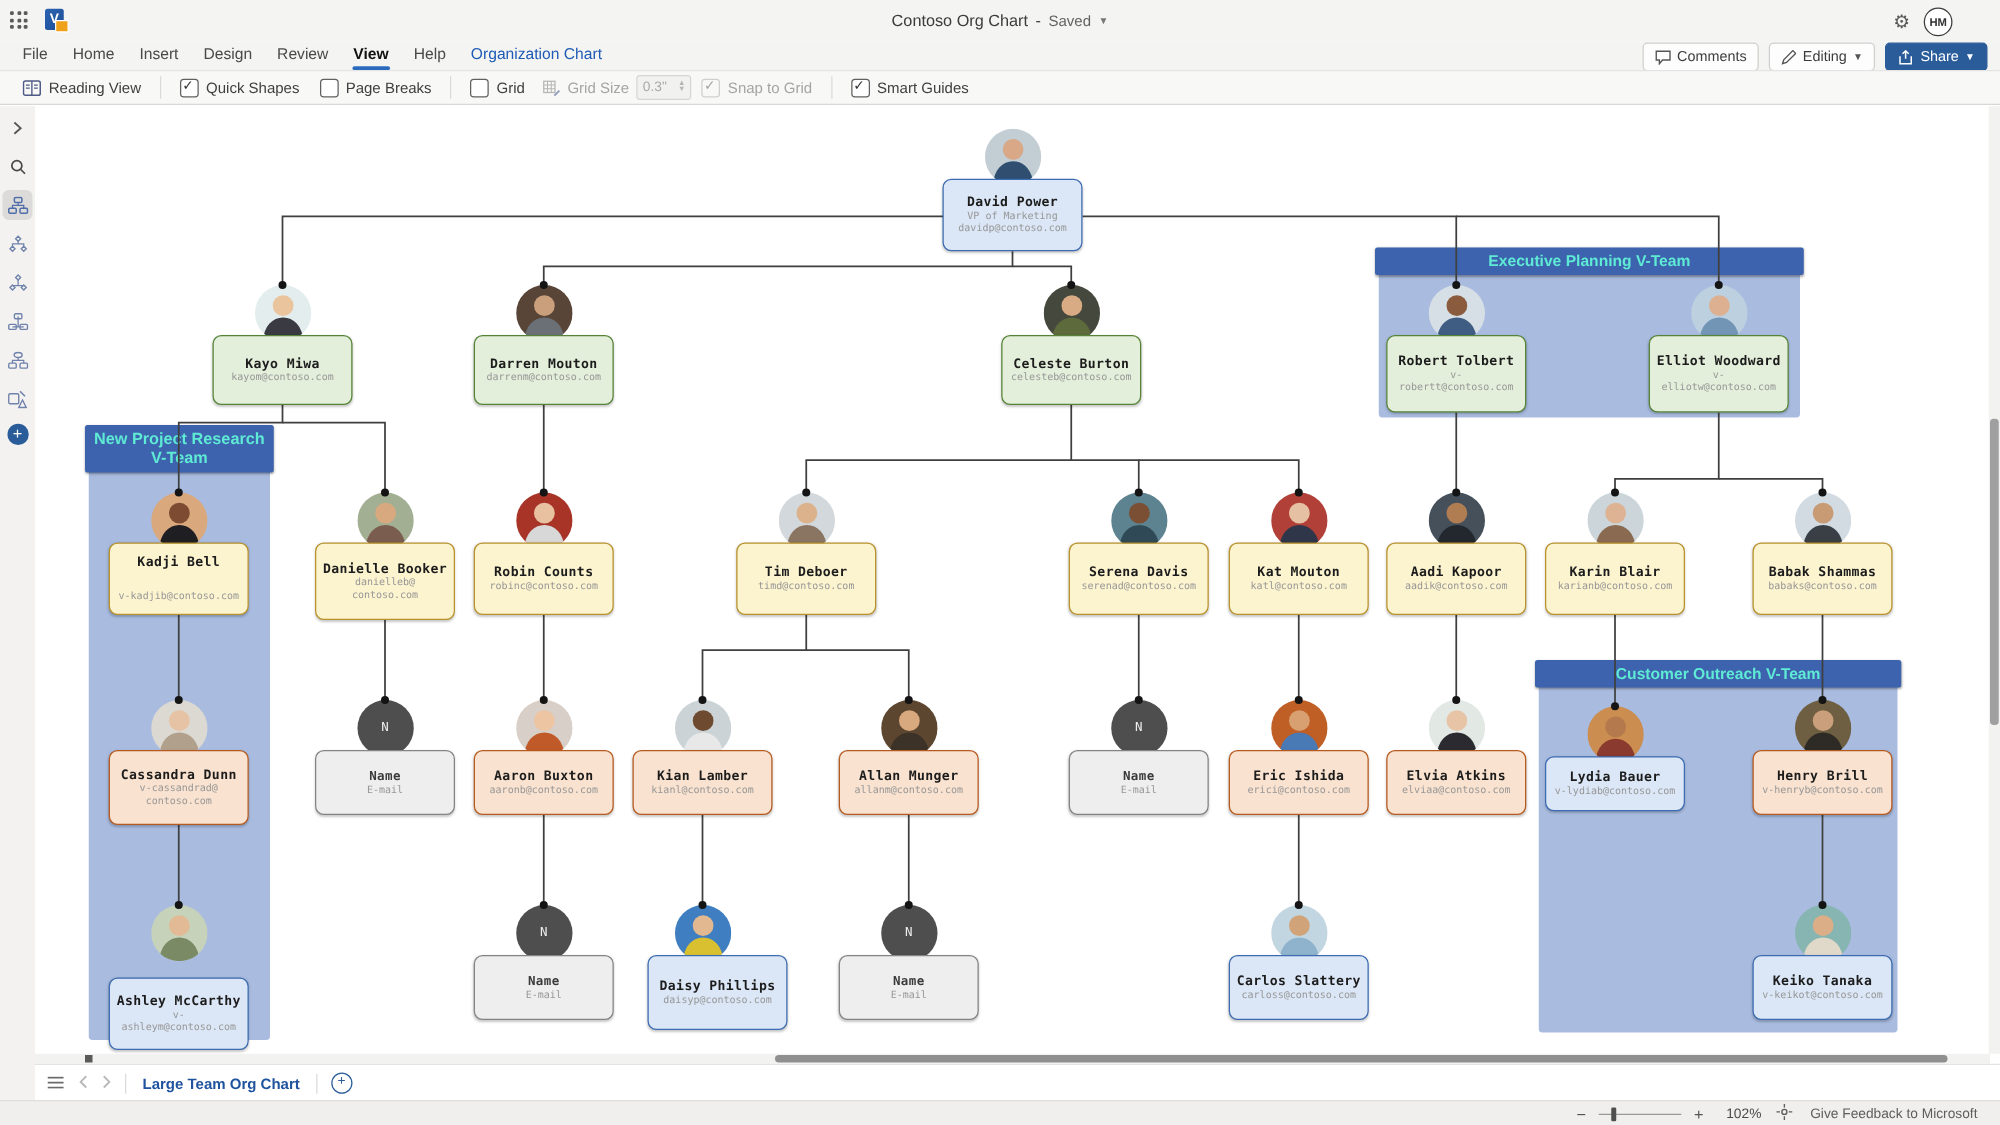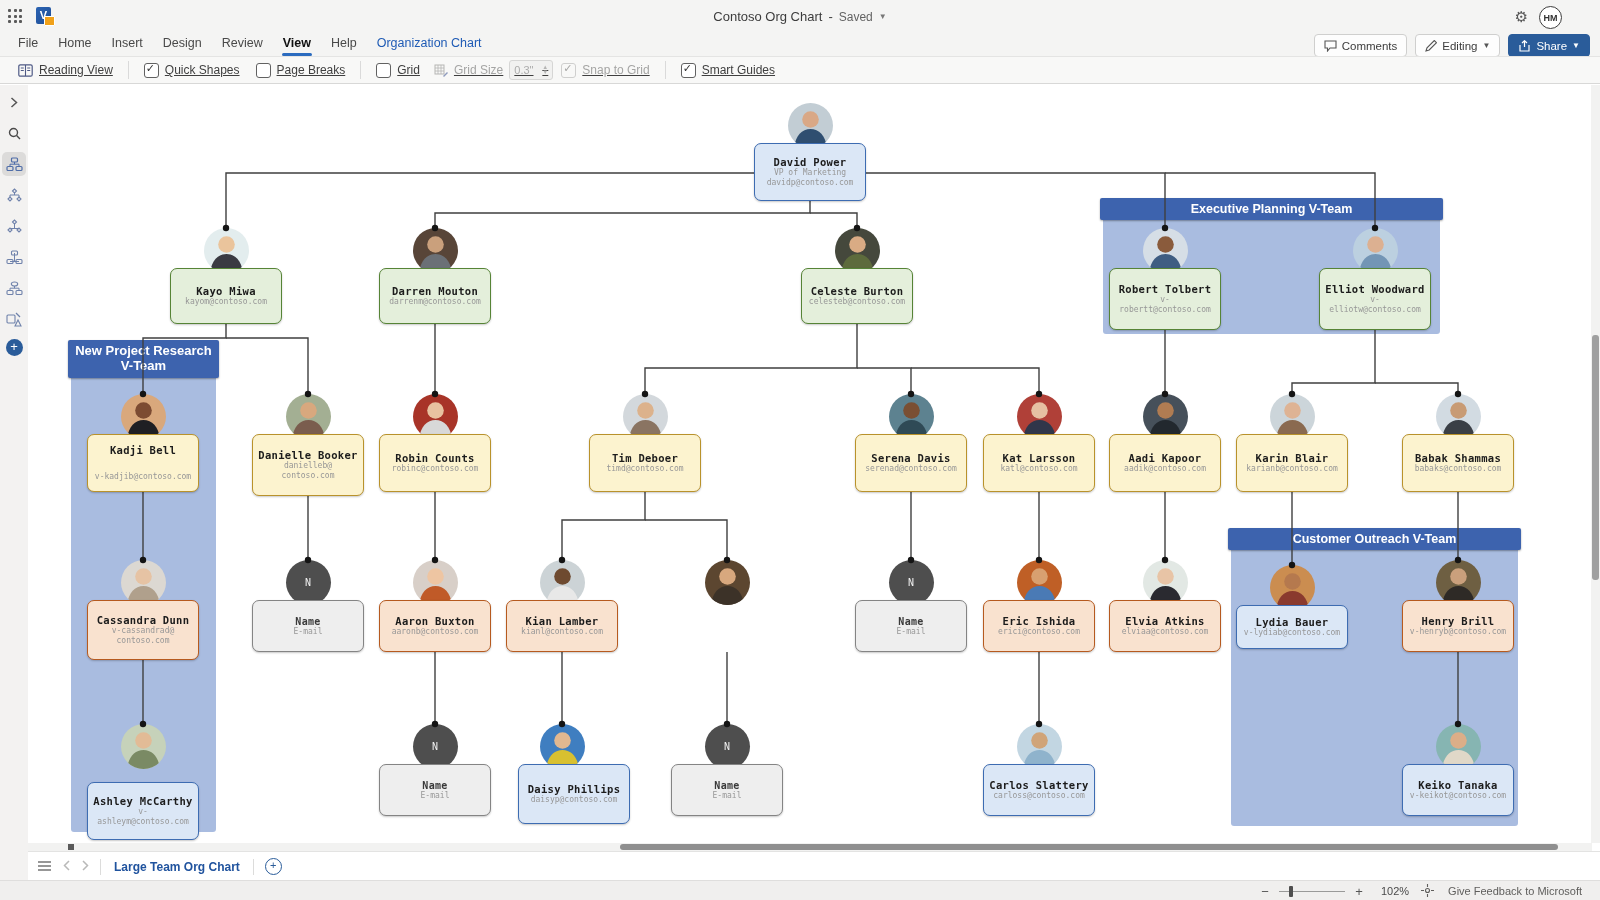--- a/index.html
+++ b/index.html
@@ -35,21 +35,21 @@
   .ribbon-actions{position:absolute;right:10px;top:1px;display:flex;gap:8px;align-items:center;}
   .btn{height:21px;display:flex;align-items:center;gap:5px;padding:0 9px;border:1px solid #cfcfce;
        border-radius:4px;background:#fdfdfd;font-size:11.5px;color:#3c3c3c;cursor:pointer;}
   .btn svg{display:block;}
   .btn .chev{font-size:8px;color:#555;}
   .btn.primary{background:#2a5c9a;border-color:#2a5c9a;color:#fff;}
   .btn.primary .chev{color:#fff;}
   
   .toolbar{position:absolute;left:0;top:56px;width:1600px;height:28px;background:#f8f8f7;
        border-top:1px solid #e4e4e3;border-bottom:1px solid #d8d8d7;display:flex;align-items:center;
-       padding-left:10px;box-sizing:border-box;font-size:12px;color:#3f3f3f;text-decoration:underline;}
+       padding-left:10px;box-sizing:border-box;font-size:12px;color:#3f3f3f;}
   .tb-btn{display:flex;align-items:center;gap:6px;padding:0 8px;height:22px;cursor:pointer;}
   .tb-sep{width:1px;height:18px;background:#dadada;margin:0 7px;}
   .tb-check{display:flex;align-items:center;gap:6px;padding:0 8px;cursor:pointer;}
   .cbox{width:13px;height:13px;border:1.4px solid #616161;border-radius:3px;background:#fff;
        position:relative;flex:0 0 auto;}
   .tb-check.on .cbox::after{content:"✓";position:absolute;left:1px;top:-2px;font-size:11px;color:#333;}
   .tb-check.disabled{color:#a5a5a4;}
   .tb-check.disabled .cbox{border-color:#cfcfce;background:transparent;}
   .tb-check.disabled.on .cbox::after{color:#a5a5a4;}
   .tb-gray{color:#a5a5a4;display:flex;align-items:center;gap:6px;padding:0 6px;}
@@ -61,21 +61,21 @@
   .sidebar{position:absolute;left:0;top:85px;width:28px;bottom:0;background:#f3f2f1;border-right:1px solid #e7e6e5;}
   .side-ic{width:24px;height:24px;margin:5px auto 7px;display:flex;align-items:center;justify-content:center;
        cursor:pointer;border-radius:5px;}
   .side-ic.sel{background:#dcdbda;}
   .plusbtn{width:17px;height:17px;margin:8px auto;border-radius:50%;background:#2a5c9a;color:#fff;
        font-size:13px;line-height:16px;text-align:center;cursor:pointer;}
   
   .canvas{position:absolute;left:28px;top:85px;width:1572px;height:767px;background:#ffffff;overflow:hidden;}
   .vteam{position:absolute;border-radius:2px;}
   .vteam .vbody{position:absolute;left:3px;right:3px;bottom:0;border-radius:0 0 3px 3px;}
-  .vteam .vhead{position:absolute;left:0;right:0;top:0;color:#ffffff;font-weight:bold;
+  .vteam .vhead{position:absolute;left:0;right:0;top:0;color:#5eead4;font-weight:bold;
        display:flex;align-items:center;justify-content:center;text-align:center;border-radius:2px;
        box-shadow:0 1px 2px rgba(0,0,0,.35);white-space:pre-line;line-height:1.15;}
   svg.connlayer{position:absolute;left:0;top:0;pointer-events:none;}
   .photo{position:absolute;width:45px;height:45px;border-radius:50%;overflow:hidden;cursor:pointer;}
   .photo svg{display:block;}
   .ncircle{position:absolute;width:45px;height:45px;border-radius:50%;background:#4e4e4e;color:#eee;
        font-family:"DejaVu Sans Mono",monospace;font-size:10px;display:flex;align-items:center;
        justify-content:center;cursor:pointer;}
   .nodebox{position:absolute;width:112px;border-radius:7px;border:1.6px solid #888;background:#eee;
        box-sizing:border-box;box-shadow:0 1px 2px rgba(0,0,0,.22);display:flex;flex-direction:column;
@@ -451,21 +451,21 @@
       <div class="nname">Serena Davis</div>
       <div class="nsub">serenad@contoso.com</div>
     </div>
     <div class="photo" style="left: 988.5px; top: 309px; background: radial-gradient(circle at 50% 32%, rgb(176, 64, 56), rgb(176, 64, 56)) rgb(176, 64, 56);">
       <svg width="45" height="45" viewBox="0 0 45 45">
         <circle cx="22.5" cy="16.5" r="8.3" fill="#e6c0a2"></circle>
         <path d="M22.5 26 C14 26 7.5 32.5 6 45 L39 45 C37.5 32.5 31 26 22.5 26 Z" fill="#30364a"></path>
       </svg>
     </div>
     <div class="nodebox" style="left: 955px; top: 349px; height: 58px; background: rgb(252, 243, 207); border-color: rgb(185, 146, 43);">
-      <div class="nname">Kat Larsson</div>
+      <div class="nname">Kat Mouton</div>
       <div class="nsub">katl@contoso.com</div>
     </div>
     <div class="photo" style="left: 1114.5px; top: 309px; background: radial-gradient(circle at 50% 32%, rgb(70, 80, 90), rgb(70, 80, 90)) rgb(70, 80, 90);">
       <svg width="45" height="45" viewBox="0 0 45 45">
         <circle cx="22.5" cy="16.5" r="8.3" fill="#b07c52"></circle>
         <path d="M22.5 26 C14 26 7.5 32.5 6 45 L39 45 C37.5 32.5 31 26 22.5 26 Z" fill="#22282e"></path>
       </svg>
     </div>
     <div class="nodebox" style="left: 1081px; top: 349px; height: 58px; background: rgb(252, 243, 207); border-color: rgb(185, 146, 43);">
       <div class="nname">Aadi Kapoor</div>
@@ -525,20 +525,24 @@
     </div>
     <div class="nodebox" style="left: 478px; top: 515px; height: 52px; background: rgb(249, 226, 207); border-color: rgb(182, 90, 31);">
       <div class="nname">Kian Lamber</div>
       <div class="nsub">kianl@contoso.com</div>
     </div>
     <div class="photo" style="left: 676.5px; top: 475px; background: radial-gradient(circle at 50% 32%, rgb(92, 70, 48), rgb(92, 70, 48)) rgb(92, 70, 48);">
       <svg width="45" height="45" viewBox="0 0 45 45">
         <circle cx="22.5" cy="16.5" r="8.3" fill="#d8a87e"></circle>
         <path d="M22.5 26 C14 26 7.5 32.5 6 45 L39 45 C37.5 32.5 31 26 22.5 26 Z" fill="#3c3228"></path>
       </svg>
+    </div>
+    <div class="nodebox" style="left: 643px; top: 515px; height: 52px; background: rgb(249, 226, 207); border-color: rgb(182, 90, 31);">
+      <div class="nname">Allan Munger</div>
+      <div class="nsub">allanm@contoso.com</div>
     </div>
     <div class="ncircle" style="left: 860.5px; top: 475px;">N</div>
     <div class="nodebox" style="left: 827px; top: 515px; height: 52px; background: rgb(238, 238, 238); border-color: rgb(132, 132, 132);">
       <div class="nname" style="color: rgb(58, 58, 58); font-size: 10px;">Name</div>
       <div class="nsub">E-mail</div>
     </div>
     <div class="photo" style="left: 988.5px; top: 475px; background: radial-gradient(circle at 50% 32%, rgb(191, 95, 38), rgb(191, 95, 38)) rgb(191, 95, 38);">
       <svg width="45" height="45" viewBox="0 0 45 45">
         <circle cx="22.5" cy="16.5" r="8.3" fill="#d8a070"></circle>
         <path d="M22.5 26 C14 26 7.5 32.5 6 45 L39 45 C37.5 32.5 31 26 22.5 26 Z" fill="#4a7ab5"></path>

